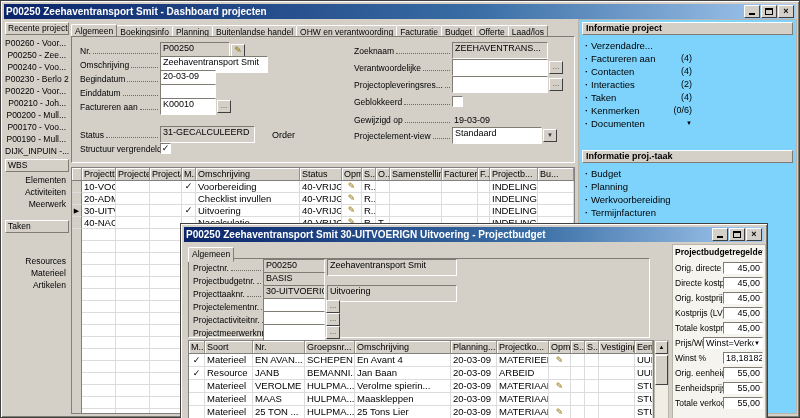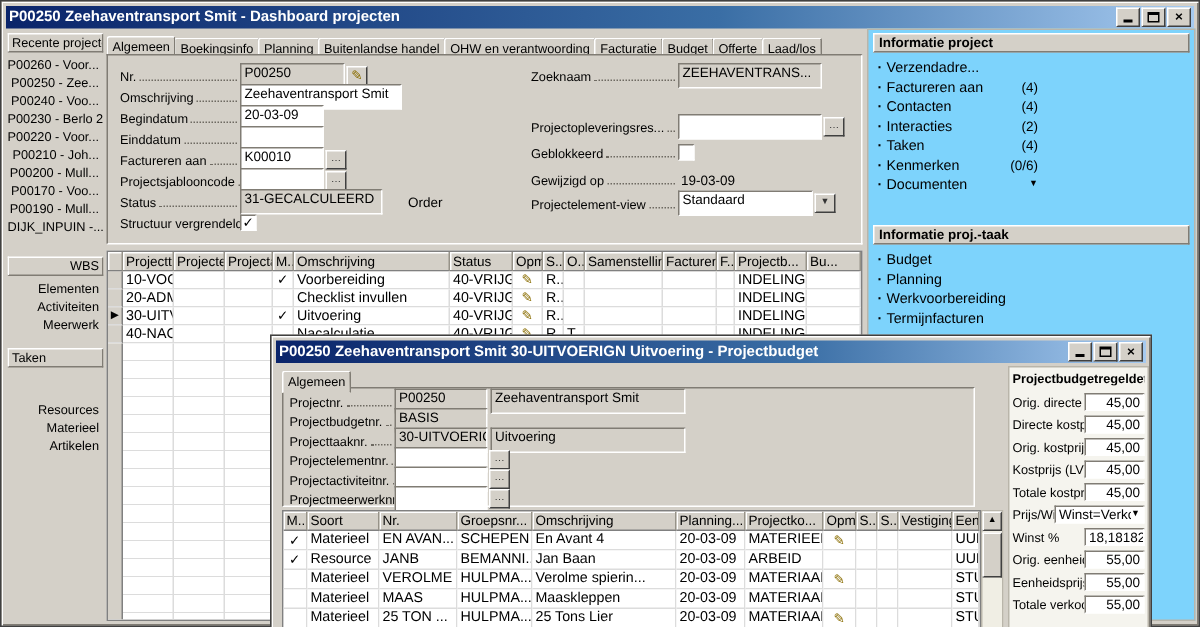--- a/index.html
+++ b/index.html
@@ -23,21 +23,21 @@
   .ic-min { position:absolute; left:4px; bottom:2px; width:6px; height:2px; background:#000; }
   .ic-max { position:absolute; left:3px; top:2px; width:8px; height:7px; border:1px solid #000; border-top-width:2px; }
   .ic-close { position:absolute; inset:0; font-size:9px; line-height:11px; text-align:center; color:#000; font-weight:bold; }
 
   
   .sidebar { position:absolute; left:4px; top:21px; width:64px; bottom:4px; overflow:hidden; }
   .sb-header { height:13px; background:#d4d0c8; border:1px solid; border-color:#fff #807c74 #807c74 #fff;
     font-size:8.5px; line-height:11px; padding:0 2px; margin-bottom:2px; white-space:nowrap; overflow:hidden; }
   .sb-item { height:12px; font-size:8.5px; line-height:12px; text-align:right; padding-right:3px;
     white-space:nowrap; overflow:hidden; }
-  .mt14 { margin-top:14px;text-align:right; } .mt10 { margin-top:10px; } .mt22 { margin-top:22px; } .mt20 { margin-top:20px; }
+  .mt14 { margin-top:2px; } .mt10 { margin-top:10px; } .mt22 { margin-top:22px; } .mt20 { margin-top:20px; }
 
   
   .content { position:absolute; left:70px; top:20px; width:504px; bottom:3px; }
   .tabs { position:absolute; left:0; top:0; height:15px; width:504px; white-space:nowrap; overflow:hidden; }
   .tab { display:inline-block; height:14px; line-height:13px; padding:0 3px; font-size:8.5px;
     background:#d4d0c8; border:1px solid; border-color:#fff #807c74 #d4d0c8 #fff;
     border-radius:2px 2px 0 0; margin-right:-1px; vertical-align:bottom; }
   .tab.active { height:15px; position:relative; z-index:2; }
 
   .formpanel { position:absolute; left:0; top:15px; width:504px; height:127px;
@@ -197,28 +197,20 @@
           <span class="field" style="width:56px"></span>
         </div>
         <div class="frow" style="left:8px;top:63px;">
           <span class="lw">
               <span class="flabel">Factureren aan</span>
               <span class="leader"></span>
             </span>
           <span class="field" style="width:56px">K00010</span>
           <span class="mini-btn">…</span>
         </div>
-        <div class="frow" style="left:8px;top:77px;">
-          <span class="lw">
-              <span class="flabel">Projectsjablooncode</span>
-              <span class="leader"></span>
-            </span>
-          <span class="field" style="width:56px"></span>
-          <span class="mini-btn">…</span>
-        </div>
         <div class="frow" style="left:8px;top:91px;">
           <span class="lw">
               <span class="flabel">Status</span>
               <span class="leader"></span>
             </span>
           <span class="field ro" style="width:95px">31-GECALCULEERD</span>
           <span class="extra">Order</span>
         </div>
         <div class="frow" style="left:8px;top:105px;">
           <span class="lw">
@@ -226,20 +218,28 @@
             </span>
           <span class="cb">✓</span>
         </div>
 
         <div class="frow" style="left:282px;top:7px;">
           <span class="lw2">
               <span class="flabel">Zoeknaam</span>
               <span class="leader"></span>
             </span>
           <span class="field ro" style="width:96px">ZEEHAVENTRANS...</span>
+        </div>
+        <div class="frow" style="left:282px;top:24px;">
+          <span class="lw2">
+              <span class="flabel">Verantwoordelijke</span>
+              <span class="leader"></span>
+            </span>
+          <span class="field" style="width:96px"></span>
+          <span class="mini-btn">…</span>
         </div>
         <div class="frow" style="left:282px;top:41px;">
           <span class="lw2">
               <span class="flabel">Projectopleveringsres...</span>
               <span class="leader"></span>
             </span>
           <span class="field" style="width:96px"></span>
           <span class="mini-btn">…</span>
         </div>
         <div class="frow" style="left:282px;top:58px;">

